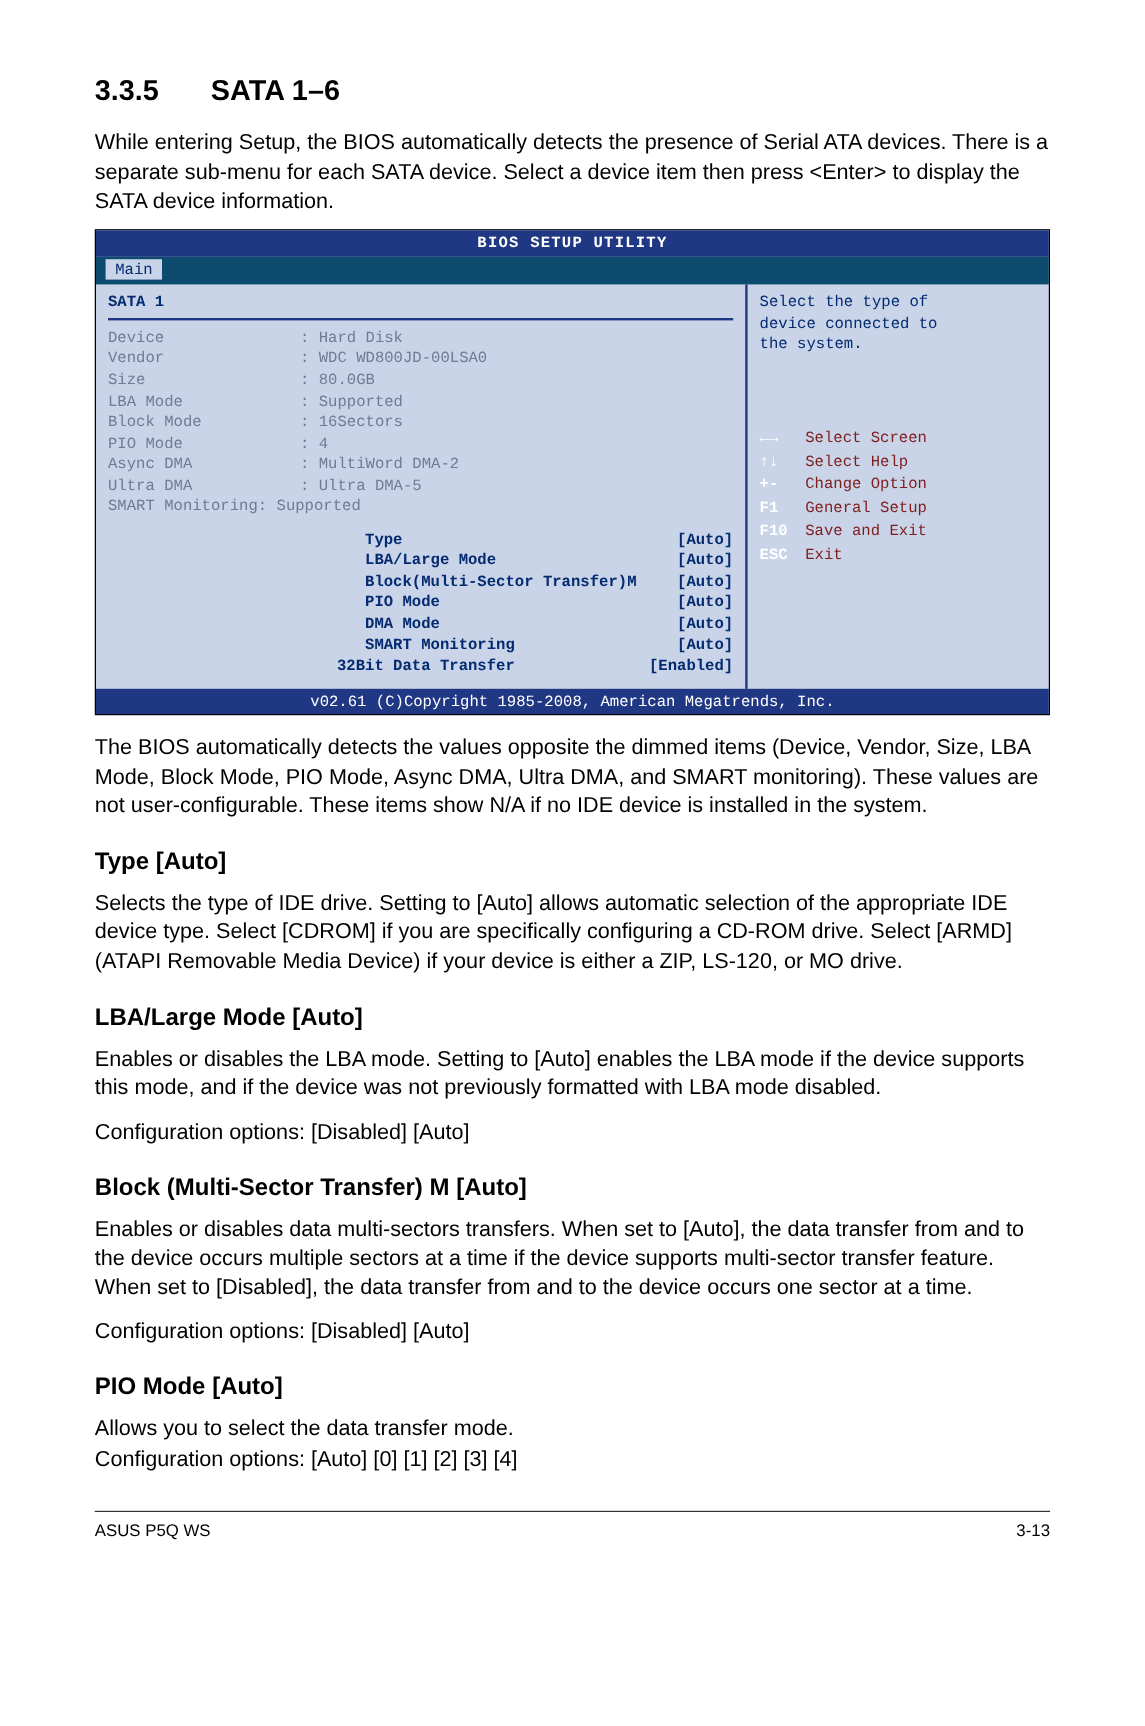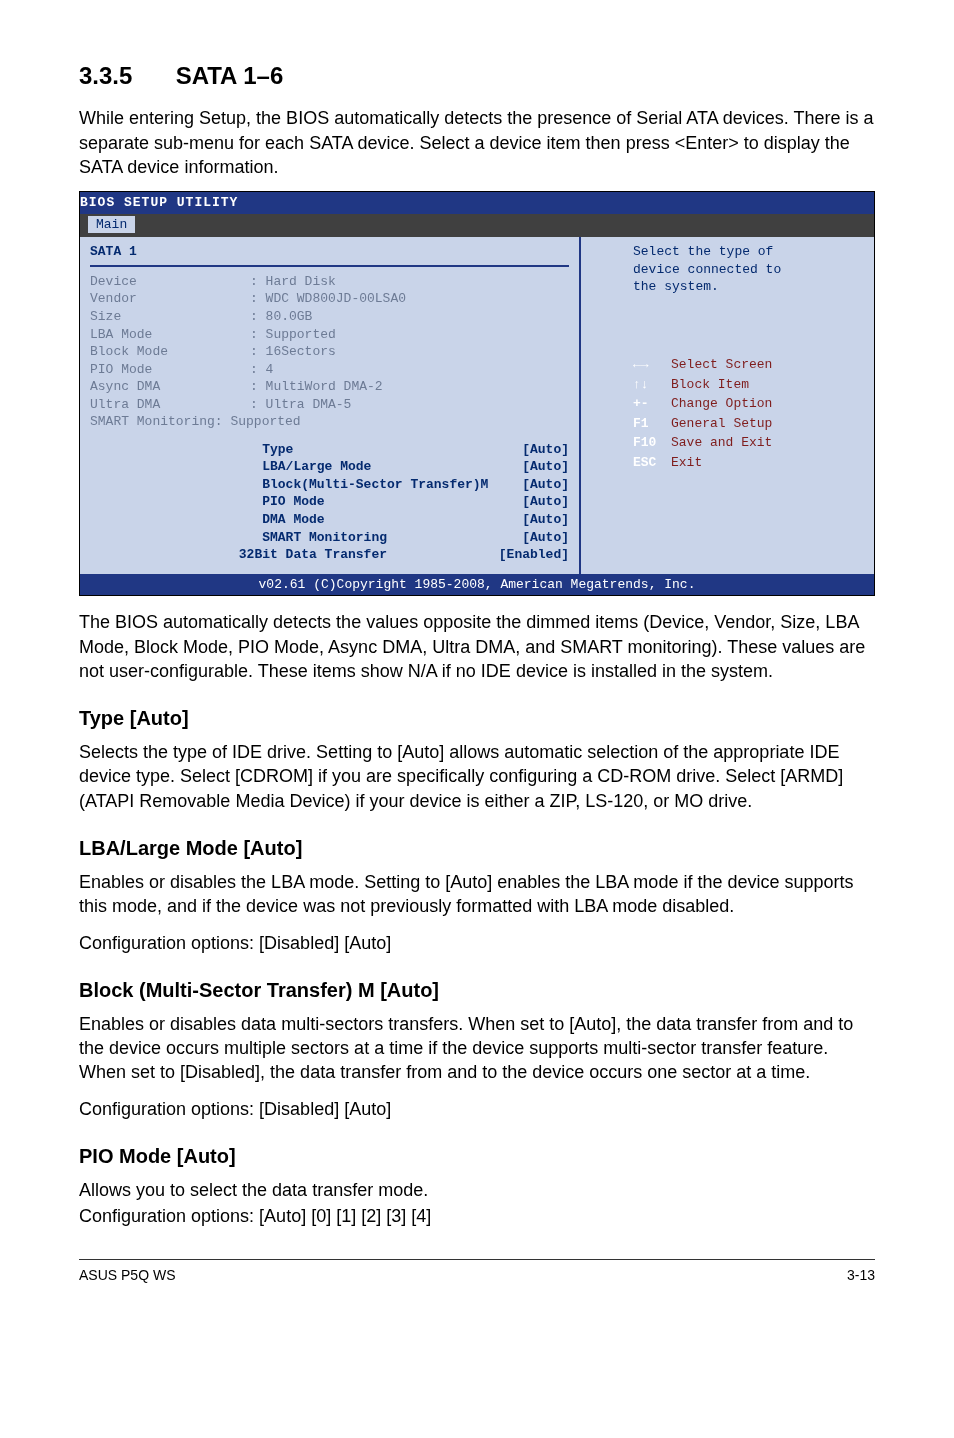--- a/index.html
+++ b/index.html
@@ -34,38 +34,38 @@
     font-family: "Courier New", monospace;
     font-size: 13px;
     line-height: 1.35;
     border: 1px solid #000;
     margin: 10px 0 14px 0;
     background: #c9d4e9;
   }
   .bios-header {
     background: #203784;
     color: #fff;
+    text-align: center;
     font-weight: bold;
     padding: 2px 0;
     letter-spacing: 1px;
   }
   .bios-tabrow {
-    background: #404040;
+    background: #0c4a6e;
     padding: 2px 8px 4px 8px;
   }
   .bios-tab {
     display: inline-block;
     background: #c9d4e9;
     color: #042a6f;
     padding: 0 8px;
   }
   .bios-body {
     display: flex;
     align-items: stretch;
-    gap: 42px;
   }
   .bios-left {
     flex: 1 1 auto;
     padding: 6px 10px 10px 10px;
     border-right: 2px solid #203784;
   }
   .bios-right {
     width: 220px;
     padding: 6px 21px 10px 10px;
     color: #042a6f;
@@ -192,21 +192,21 @@
           <div>device connected to</div>
           <div>the system.</div>
         </div>
         <div>
           <div class="nav-row">
               <span class="k">←→</span>
               <span class="v">Select Screen</span>
             </div>
           <div class="nav-row">
               <span class="k">↑↓</span>
-              <span class="v">Block Item</span>
+              <span class="v">Select Help</span>
             </div>
           <div class="nav-row">
               <span class="k">+-</span>
               <span class="v">Change Option</span>
             </div>
           <div class="nav-row">
               <span class="k">F1</span>
               <span class="v">General Setup</span>
             </div>
           <div class="nav-row">

